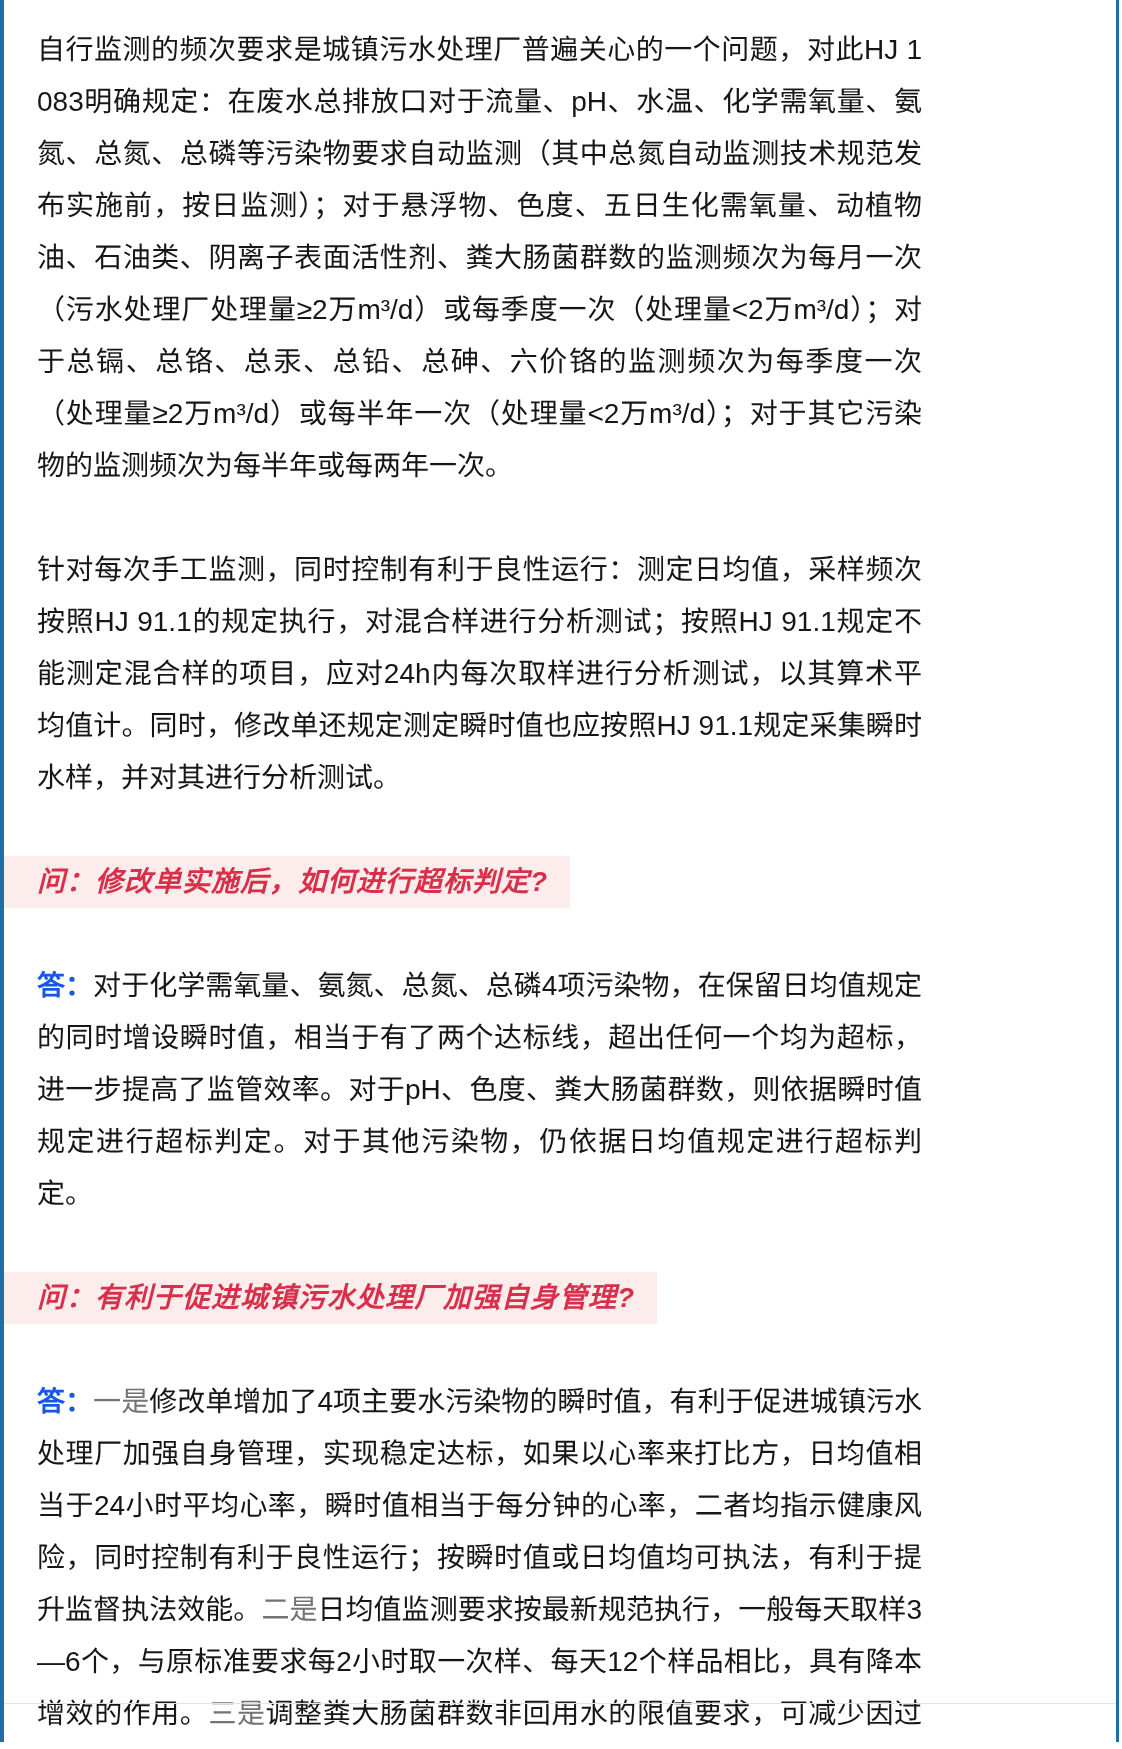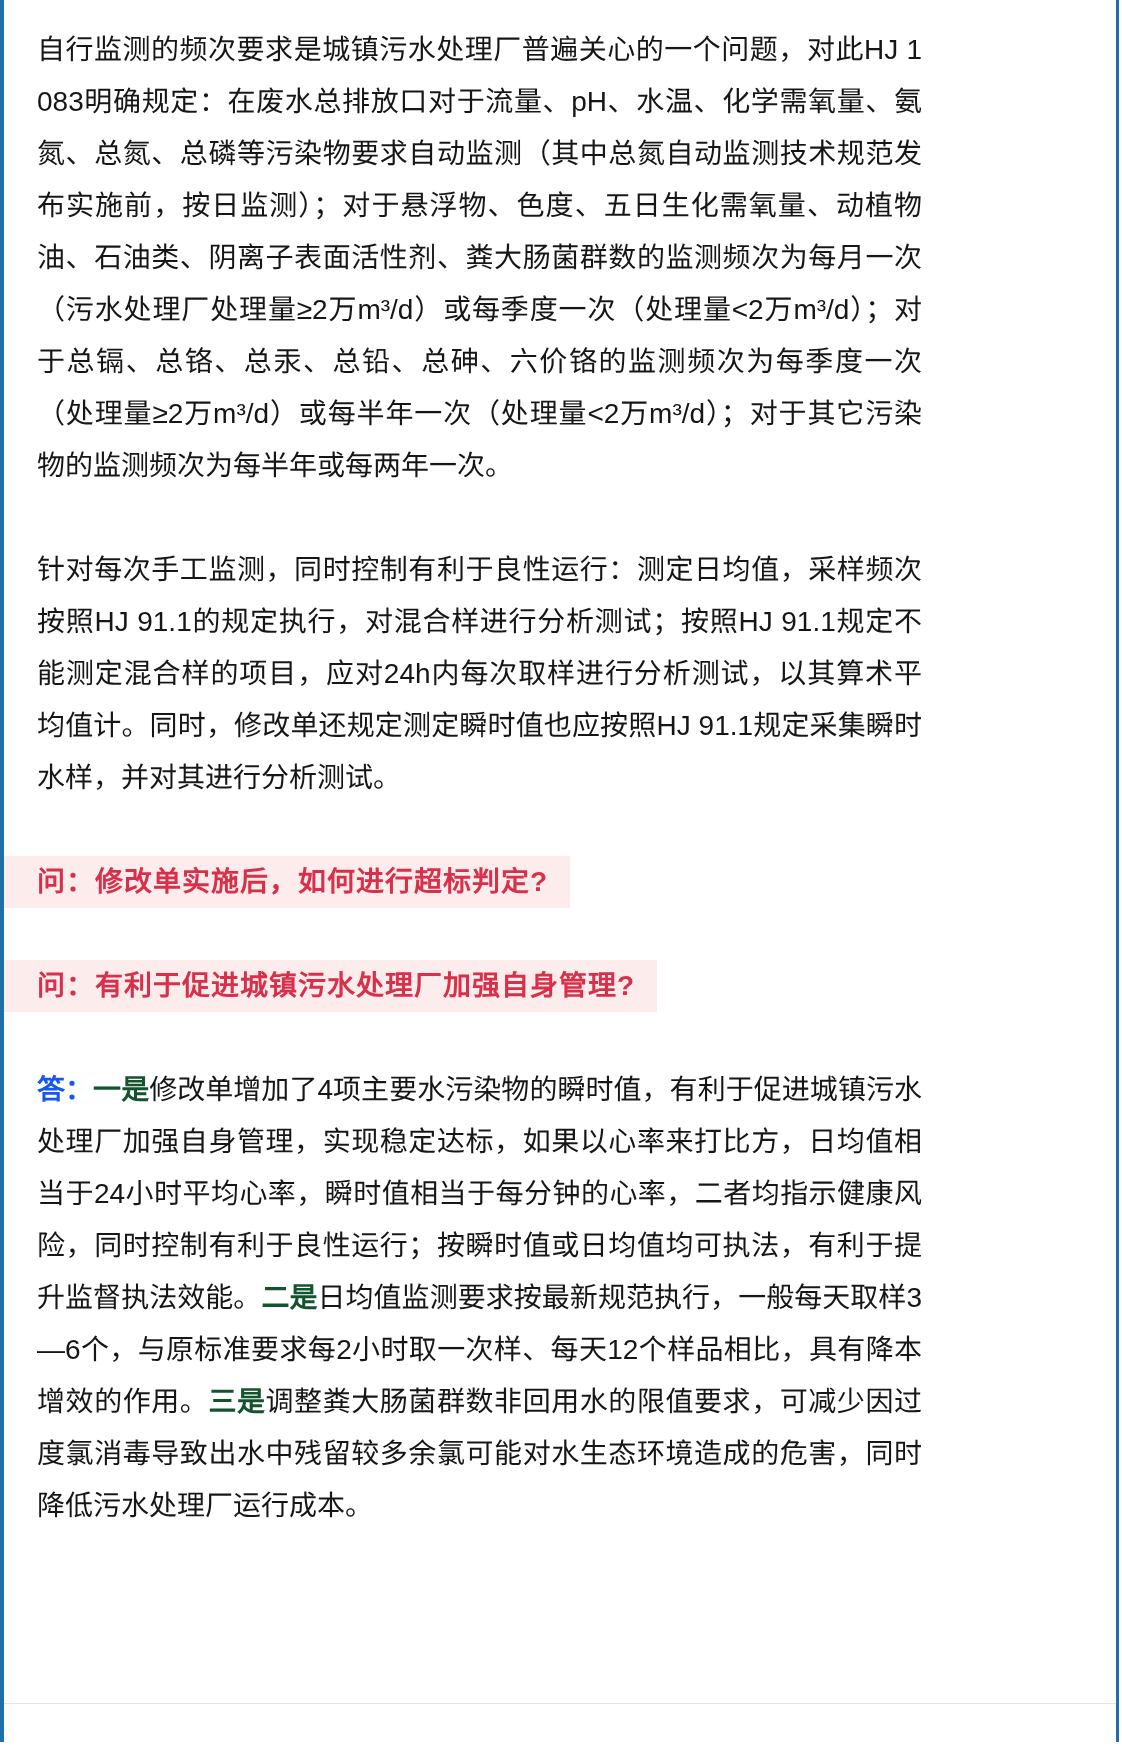--- a/index.html
+++ b/index.html
@@ -41,39 +41,40 @@
     color: #161616;
     text-align: justify;
     word-break: break-all;
   }
   .body-p:last-child { margin-bottom: 0; }
 
   .q-row {
     margin: 0 0 52px 0;
     line-height: 52px;
     font-size: 28px;
+    font-style: italic;
   }
   .q-mark {
     display: inline-block;
     background: #FDECEC;
     color: #D8304A;
     font-weight: bold;
     line-height: 52px;
     padding: 0 22px 0 33px;
     margin-left: -33px;
     letter-spacing: 1px;
   }
 
   .ans-prefix {
     color: #1658EC;
     font-weight: bold;
   }
   .pt-label {
-    font-weight: bold;
-    color: #14532d;
+    font-weight: normal;
+    color: #737373;
   }
 
   .bottom-divider {
     position: absolute;
     left: 4px;
     right: 6px;
     top: 1703px;
     border-top: 1px solid #E4E4E4;
   }
 </style>
@@ -87,20 +88,21 @@
   <div class="content">
 
     <p class="body-p">自行监测的频次要求是城镇污水处理厂普遍关心的一个问题，对此HJ 1083明确规定：在废水总排放口对于流量、pH、水温、化学需氧量、氨氮、总氮、总磷等污染物要求自动监测（其中总氮自动监测技术规范发布实施前，按日监测）；对于悬浮物、色度、五日生化需氧量、动植物油、石油类、阴离子表面活性剂、粪大肠菌群数的监测频次为每月一次（污水处理厂处理量≥2万m³/d）或每季度一次（处理量&lt;2万m³/d）；对于总镉、总铬、总汞、总铅、总砷、六价铬的监测频次为每季度一次（处理量≥2万m³/d）或每半年一次（处理量&lt;2万m³/d）；对于其它污染物的监测频次为每半年或每两年一次。</p>
 
     <p class="body-p">针对每次手工监测，同时控制有利于良性运行：测定日均值，采样频次按照HJ 91.1的规定执行，对混合样进行分析测试；按照HJ 91.1规定不能测定混合样的项目，应对24h内每次取样进行分析测试，以其算术平均值计。同时，修改单还规定测定瞬时值也应按照HJ 91.1规定采集瞬时水样，并对其进行分析测试。</p>
 
     <div class="q-row">
       <span class="q-mark">问：修改单实施后，如何进行超标判定?</span>
     </div>
 
+    <p class="body-p"><span class="ans-prefix">答：</span><span>对于化学需氧量、氨氮、总氮、总磷4项污染物，在保留日均值规定的同时增设瞬时值，相当于有了两个达标线，超出任何一个均为超标，进一步提高了监管效率。对于pH、色度、粪大肠菌群数，则依据瞬时值规定进行超标判定。对于其他污染物，仍依据日均值规定进行超标判定。</span></p>
 
     <div class="q-row">
       <span class="q-mark">问：有利于促进城镇污水处理厂加强自身管理?</span>
     </div>
 
     <p class="body-p"><span class="ans-prefix">答：</span><span class="pt-label">一是</span><span>修改单增加了4项主要水污染物的瞬时值，有利于促进城镇污水处理厂加强自身管理，实现稳定达标，如果以心率来打比方，日均值相当于24小时平均心率，瞬时值相当于每分钟的心率，二者均指示健康风险，同时控制有利于良性运行；按瞬时值或日均值均可执法，有利于提升监督执法效能。</span><span class="pt-label">二是</span><span>日均值监测要求按最新规范执行，一般每天取样3—6个，与原标准要求每2小时取一次样、每天12个样品相比，具有降本增效的作用。</span><span class="pt-label">三是</span><span>调整粪大肠菌群数非回用水的限值要求，可减少因过度氯消毒导致出水中残留较多余氯可能对水生态环境造成的危害，同时降低污水处理厂运行成本。</span></p>
 
 
   </div>
 

